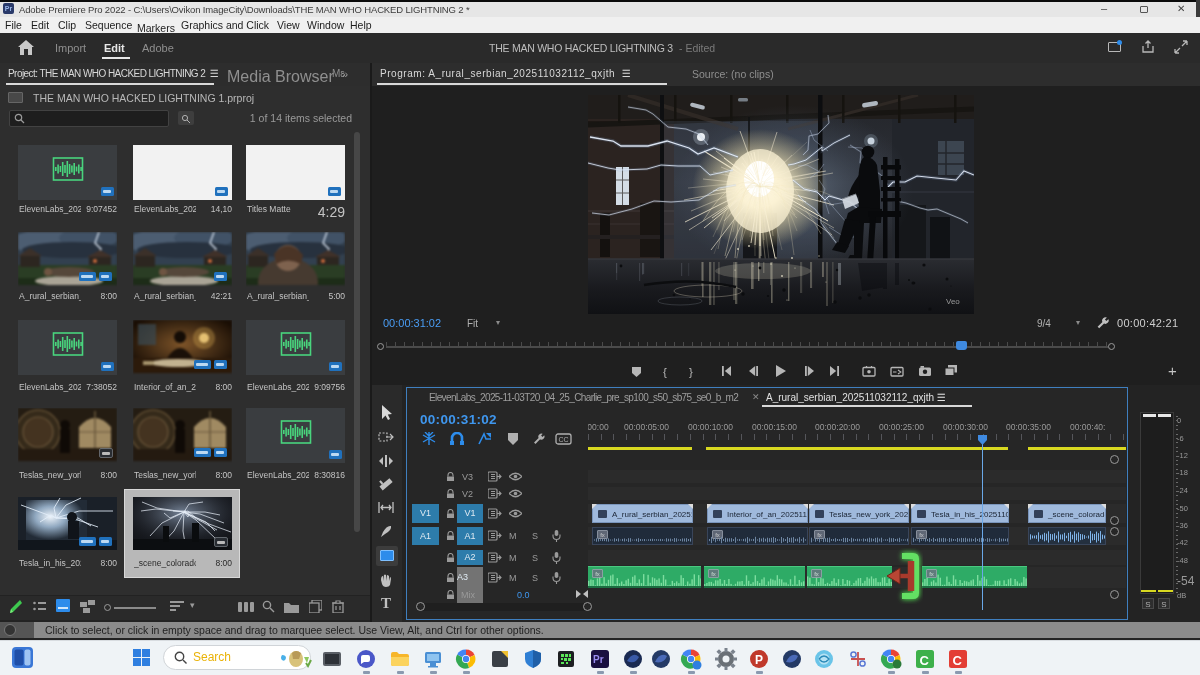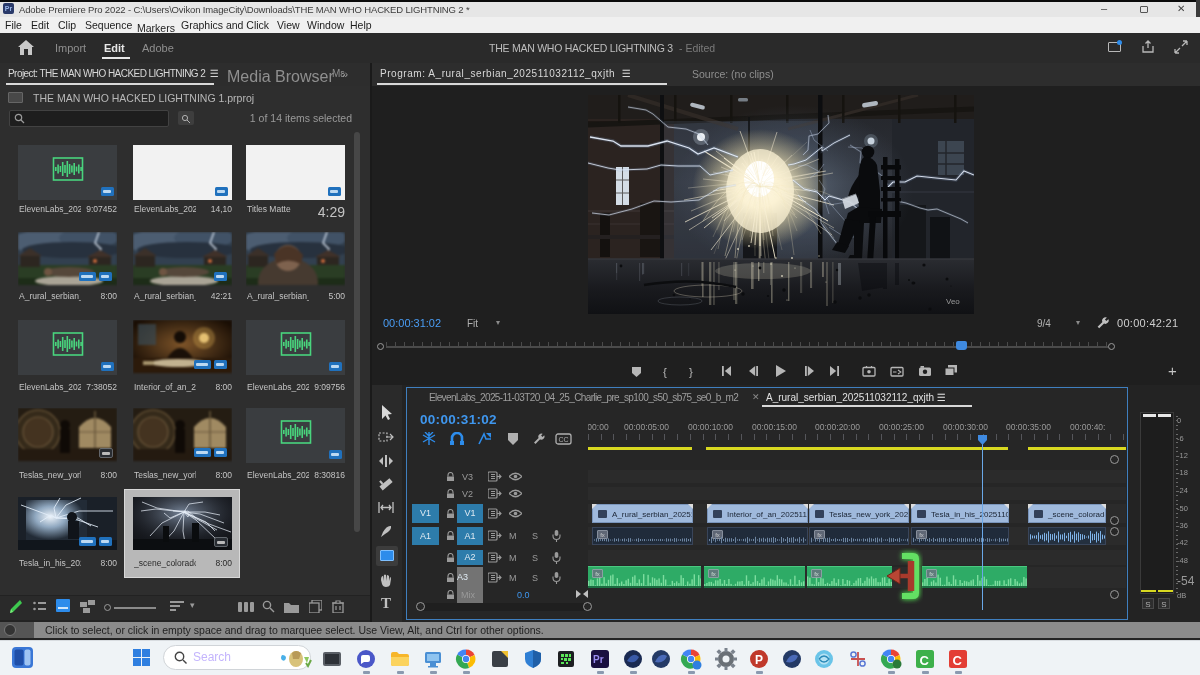--- a/index.html
+++ b/index.html
@@ -1565,21 +1565,21 @@
     <rect x="0" y="0" width="8" height="8" fill="#2f7fe0"></rect>
     <rect x="9" y="0" width="8" height="8" fill="#2f7fe0"></rect>
     <rect x="0" y="9" width="8" height="8" fill="#2f7fe0"></rect>
     <rect x="9" y="9" width="8" height="8" fill="#2f7fe0"></rect>
   </svg>
 <div class="abs" style="left:163px;top:645px;width:148px;height:25px;background:#ffffff;border:1px solid #d0d4d8;border-radius:13px"></div>
 <svg class="abs" style="left:174px;top:651px" width="13" height="13">
     <circle cx="5.5" cy="5.5" r="4.2" stroke="#444" stroke-width="1.4" fill="none"></circle>
     <path d="M9 9 L12.5 12.5" stroke="#444" stroke-width="1.4"></path>
   </svg>
-<div class="txt" style="left:193px;top:650px;font-size:12px;color:#c4b5fd">Search</div>
+<div class="txt" style="left:193px;top:650px;font-size:12px;color:#eab308">Search</div>
 <svg class="abs" style="left:278px;top:647px" width="34" height="22">
 <path d="M4 8 Q2 11 4 13 Q7 15 8 11 Q8 8 4 8" fill="#4ab0e8"></path>
 <ellipse cx="18" cy="12" rx="7" ry="8" fill="#d8c27a"></ellipse>
 <path d="M14 6 Q18 2 23 6 L21 12 L15 12 Z" fill="#b89a58"></path>
 <path d="M26 10 L29 16 L31 10 Z" fill="#8fc860"></path>
 <path d="M28 16 L30 19 L33 13" stroke="#6aa845" stroke-width="2" fill="none"></path>
 </svg>
 <svg class="abs" style="left:321px;top:648px" width="22" height="22">
     <rect x="2" y="4" width="18" height="14" rx="2" fill="#5a5f66"></rect>
     <rect x="4" y="6" width="14" height="10" fill="#2e3238"></rect>

